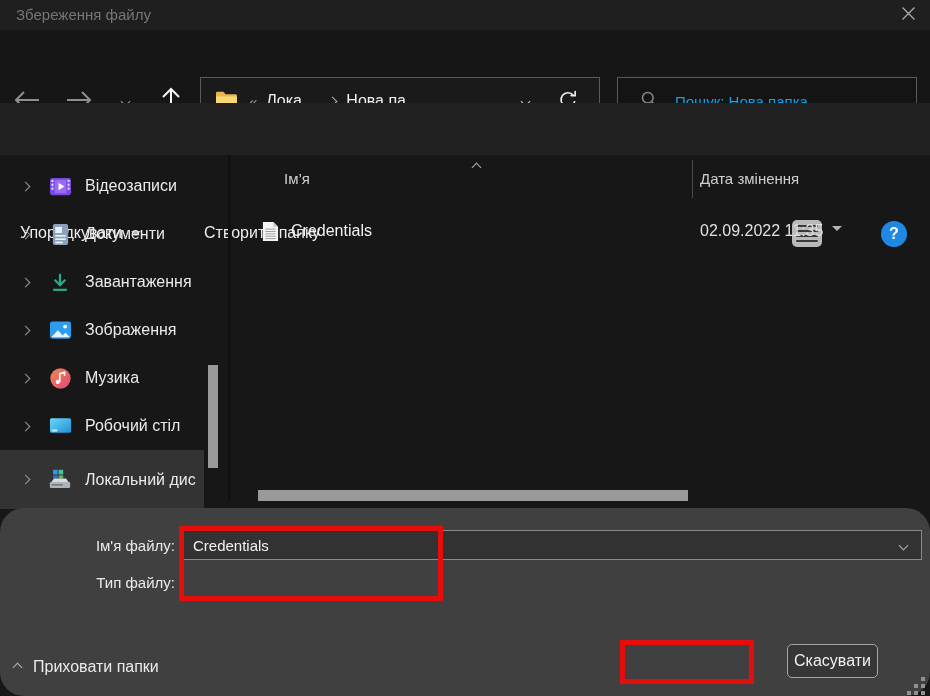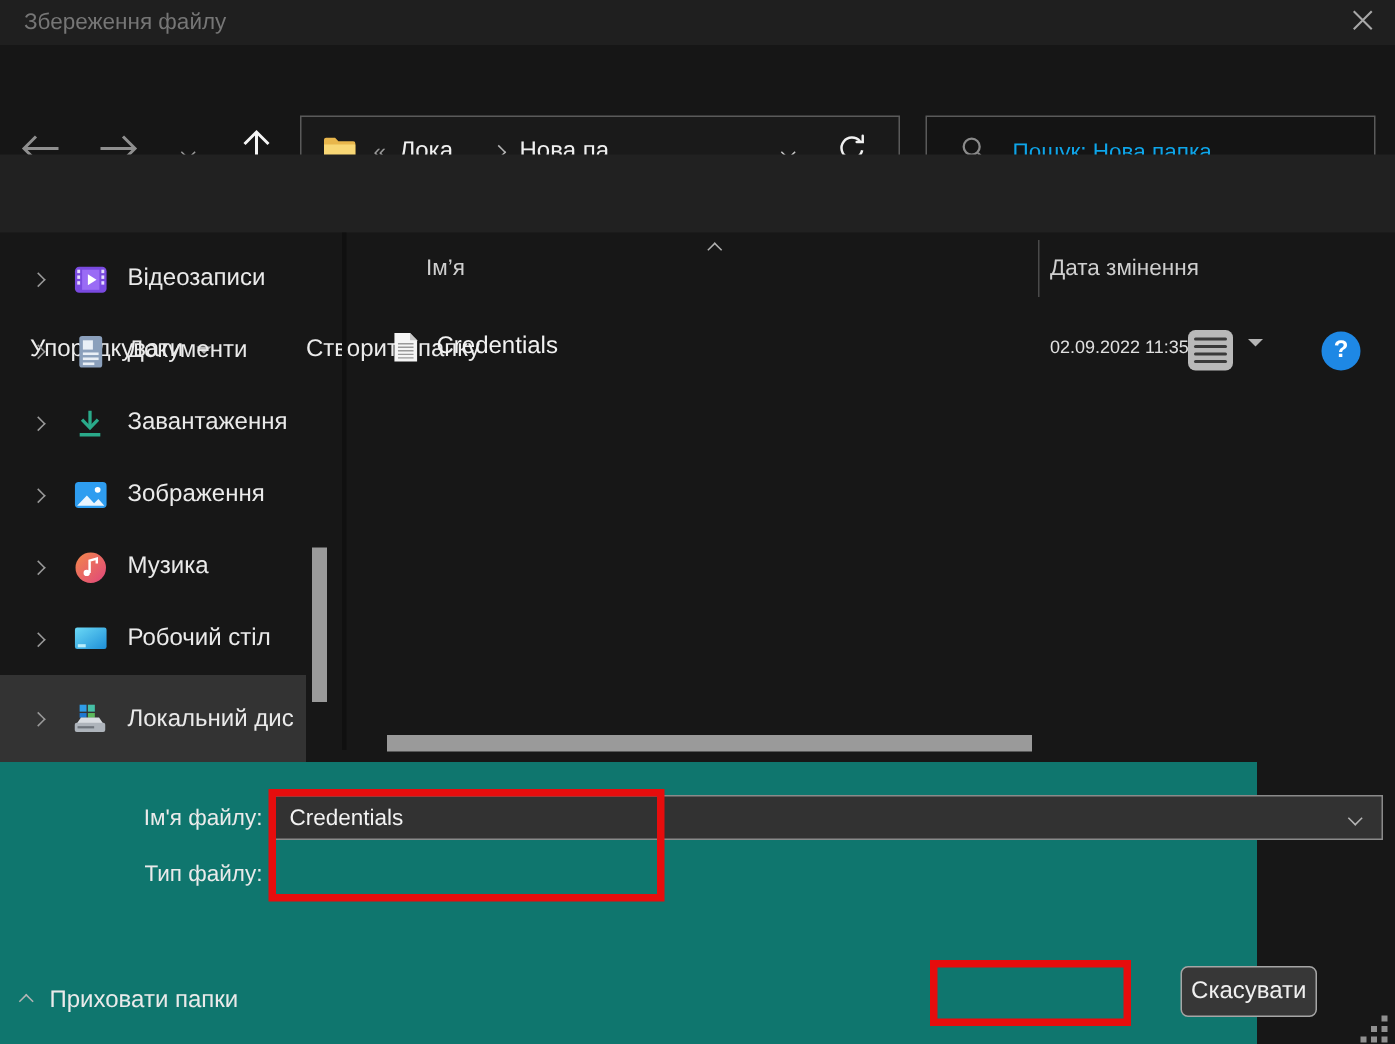--- a/index.html
+++ b/index.html
@@ -46,24 +46,24 @@
   .side-item.selected{background:#333333;height:59px;}
   .vscroll{left:208px;top:365px;width:10px;height:103px;background:#9a9a9a;}
   .side-sep{left:228px;top:155px;width:3px;height:345px;background:#101010;}
   
   .col-header{top:170px;color:#cfcfcf;font-size:15px;}
   .sort-caret{left:473px;top:157px;}
   .col-sep{left:692px;top:160px;width:1px;height:38px;background:#4a4a4a;}
   .file-row{left:248px;top:212px;width:670px;height:38px;display:flex;align-items:center;}
   .file-row .ic{width:17px;height:21px;margin-left:14px;margin-right:12px;}
   .file-name{color:#f2f2f2;font-size:16px;}
-  .file-date{position:absolute;left:452px;color:#e0e0e0;font-size:12px;}
+  .file-date{position:absolute;left:452px;color:#e0e0e0;font-size:16px;}
   .hscroll{left:258px;top:490px;width:430px;height:11px;background:#9a9a9a;}
   
-  .footer{left:0;top:508px;width:838px;height:188px;background:#0f766e;}
+  .footer{left:0;top:508px;width:930px;height:188px;background:#404040;border-radius:24px;}
   .f-label{position:absolute;width:170px;text-align:right;color:#eaeaea;font-size:15px;}
   .field{position:absolute;left:183px;width:739px;height:30px;background:#323232;border:1px solid #8a8a8a;
     box-sizing:border-box;display:flex;align-items:center;}
   .field input{flex:1;background:transparent;border:none;outline:none;color:#f2f2f2;
     font-family:"Liberation Sans",sans-serif;font-size:15px;padding:0 0 0 9px;}
   .field .val{flex:1;color:#f2f2f2;font-size:15px;padding-left:9px;white-space:nowrap;}
   .field .chev{margin-right:14px;border-color:#b5b5b5;}
   .annot{position:absolute;border:5px solid #e60d0d;pointer-events:none;z-index:50;}
   .hidefolders{left:14px;top:655px;display:flex;align-items:center;gap:12px;color:#eaeaea;font-size:16px;}
   .btn-save{left:627px;top:647px;width:120px;height:30px;background:#2e2e2e;border:none;color:#f0f0f0;

